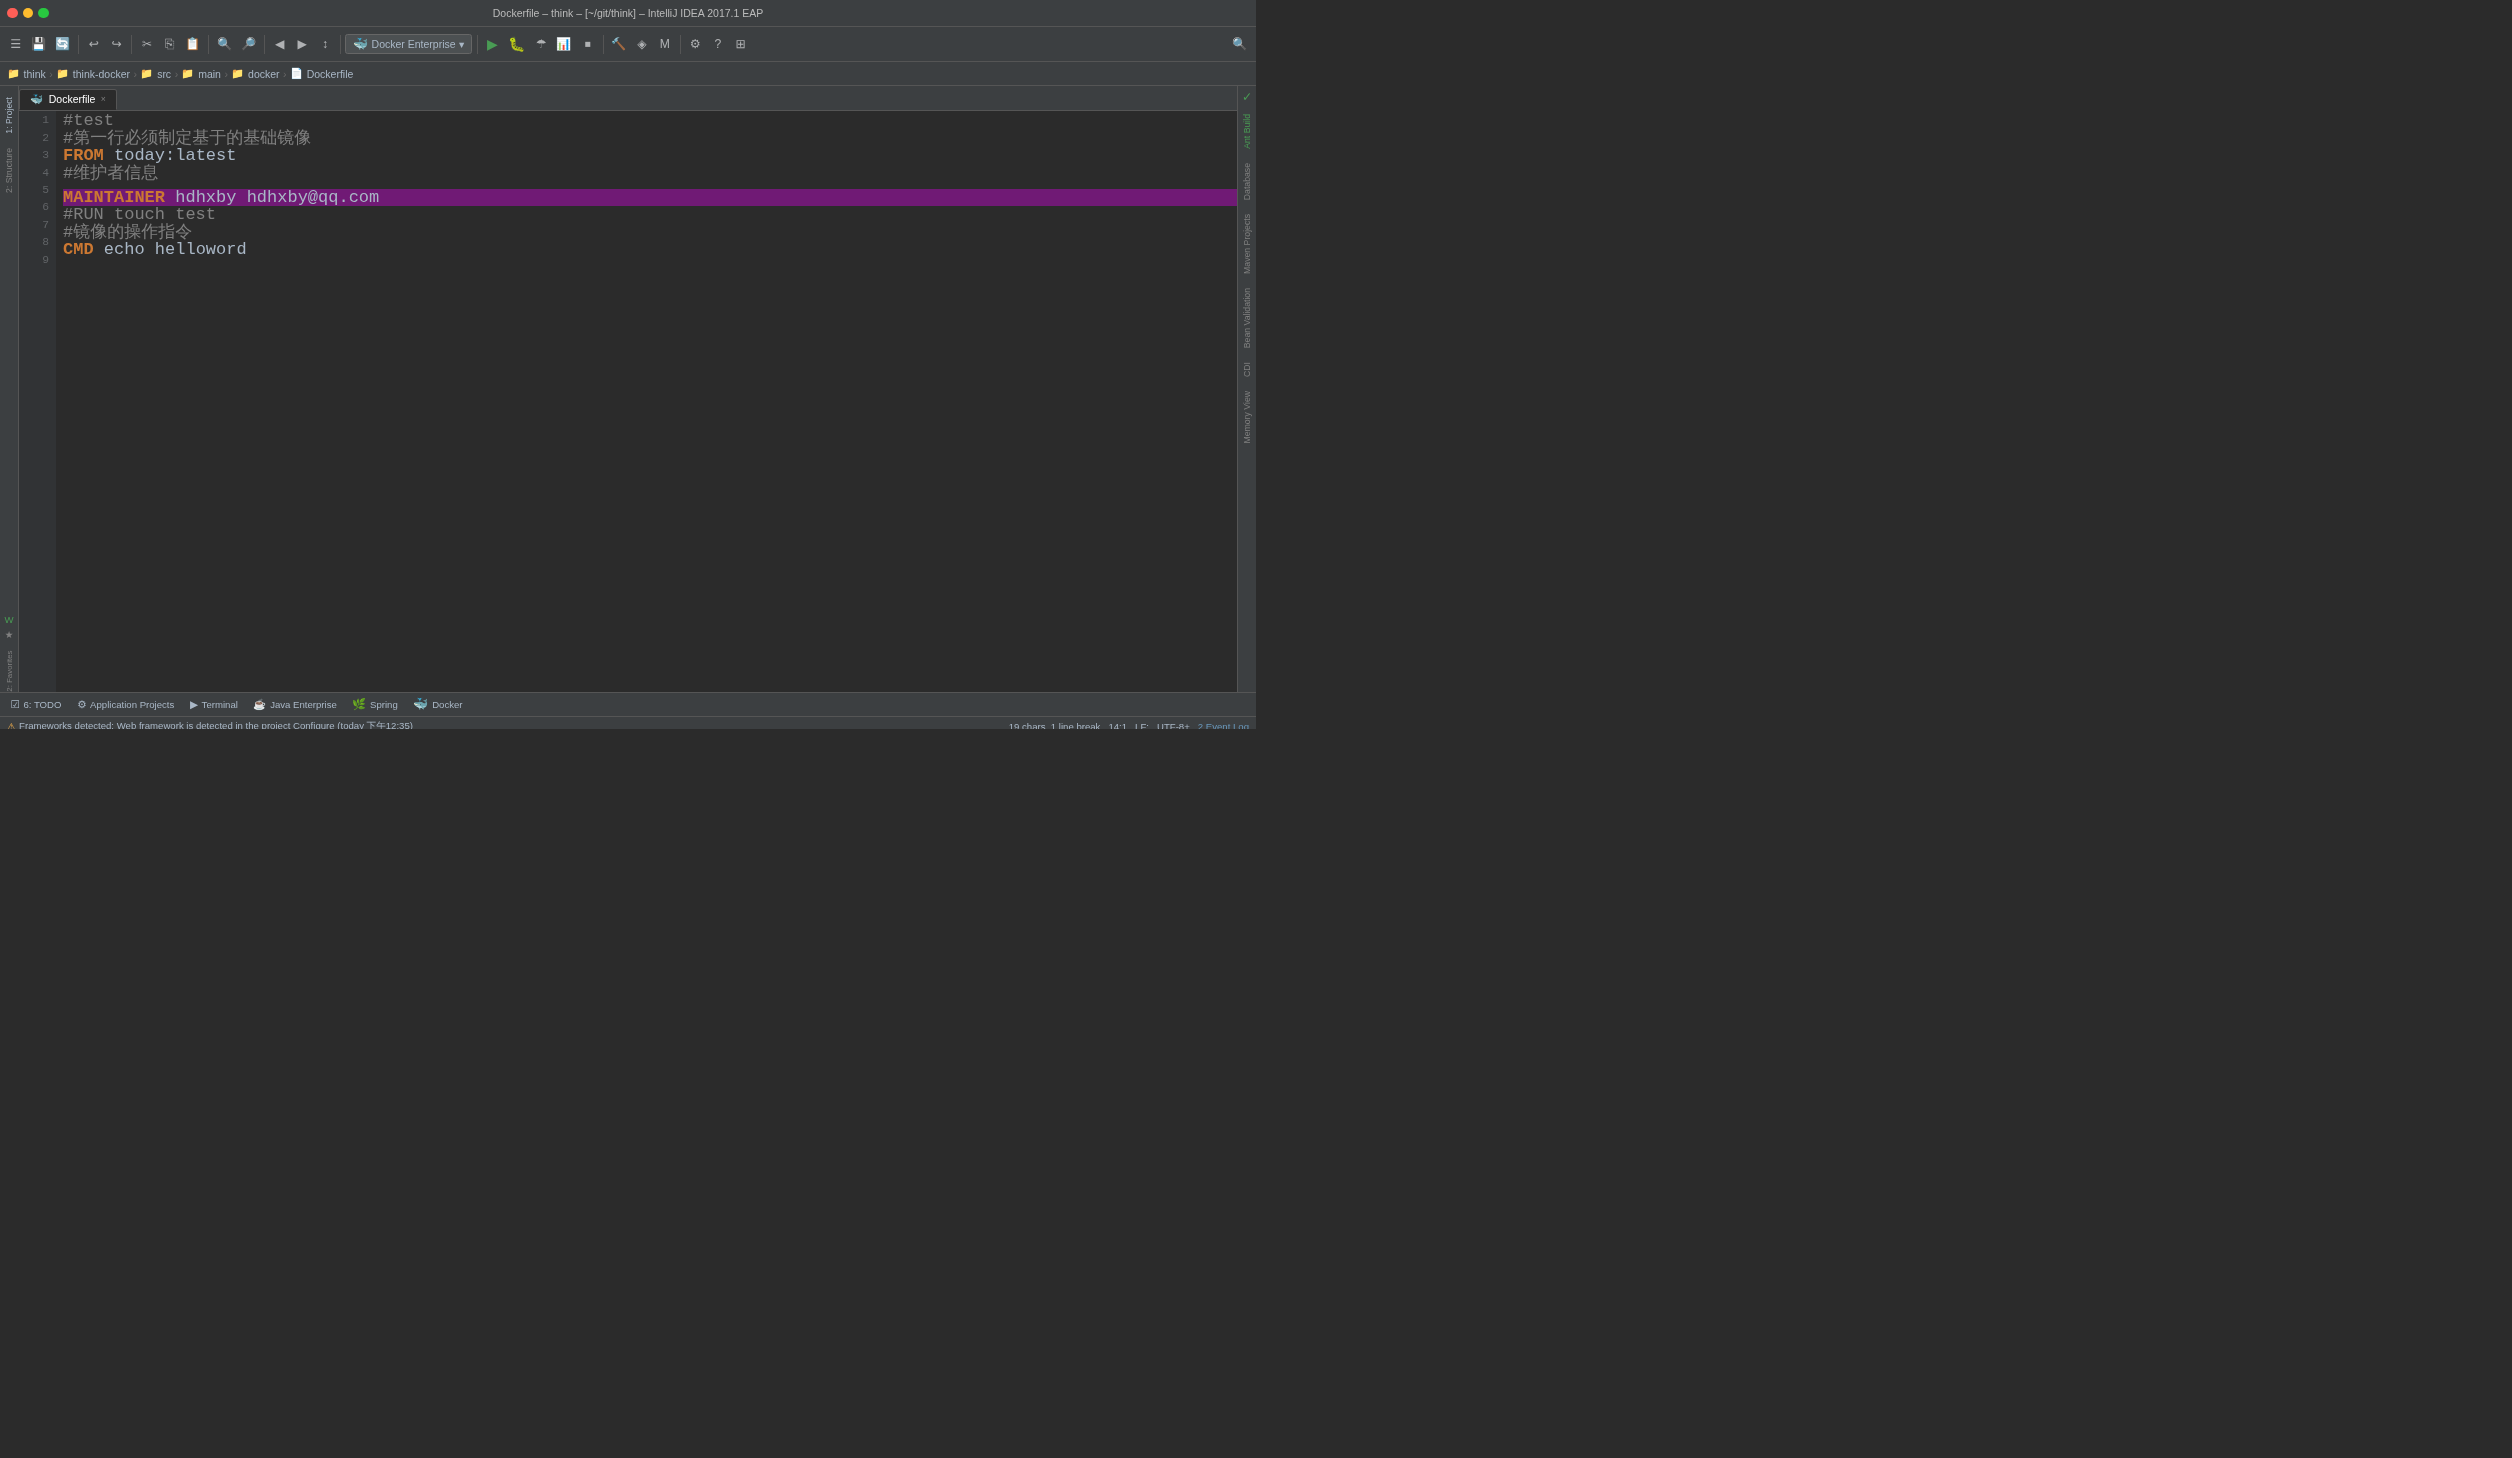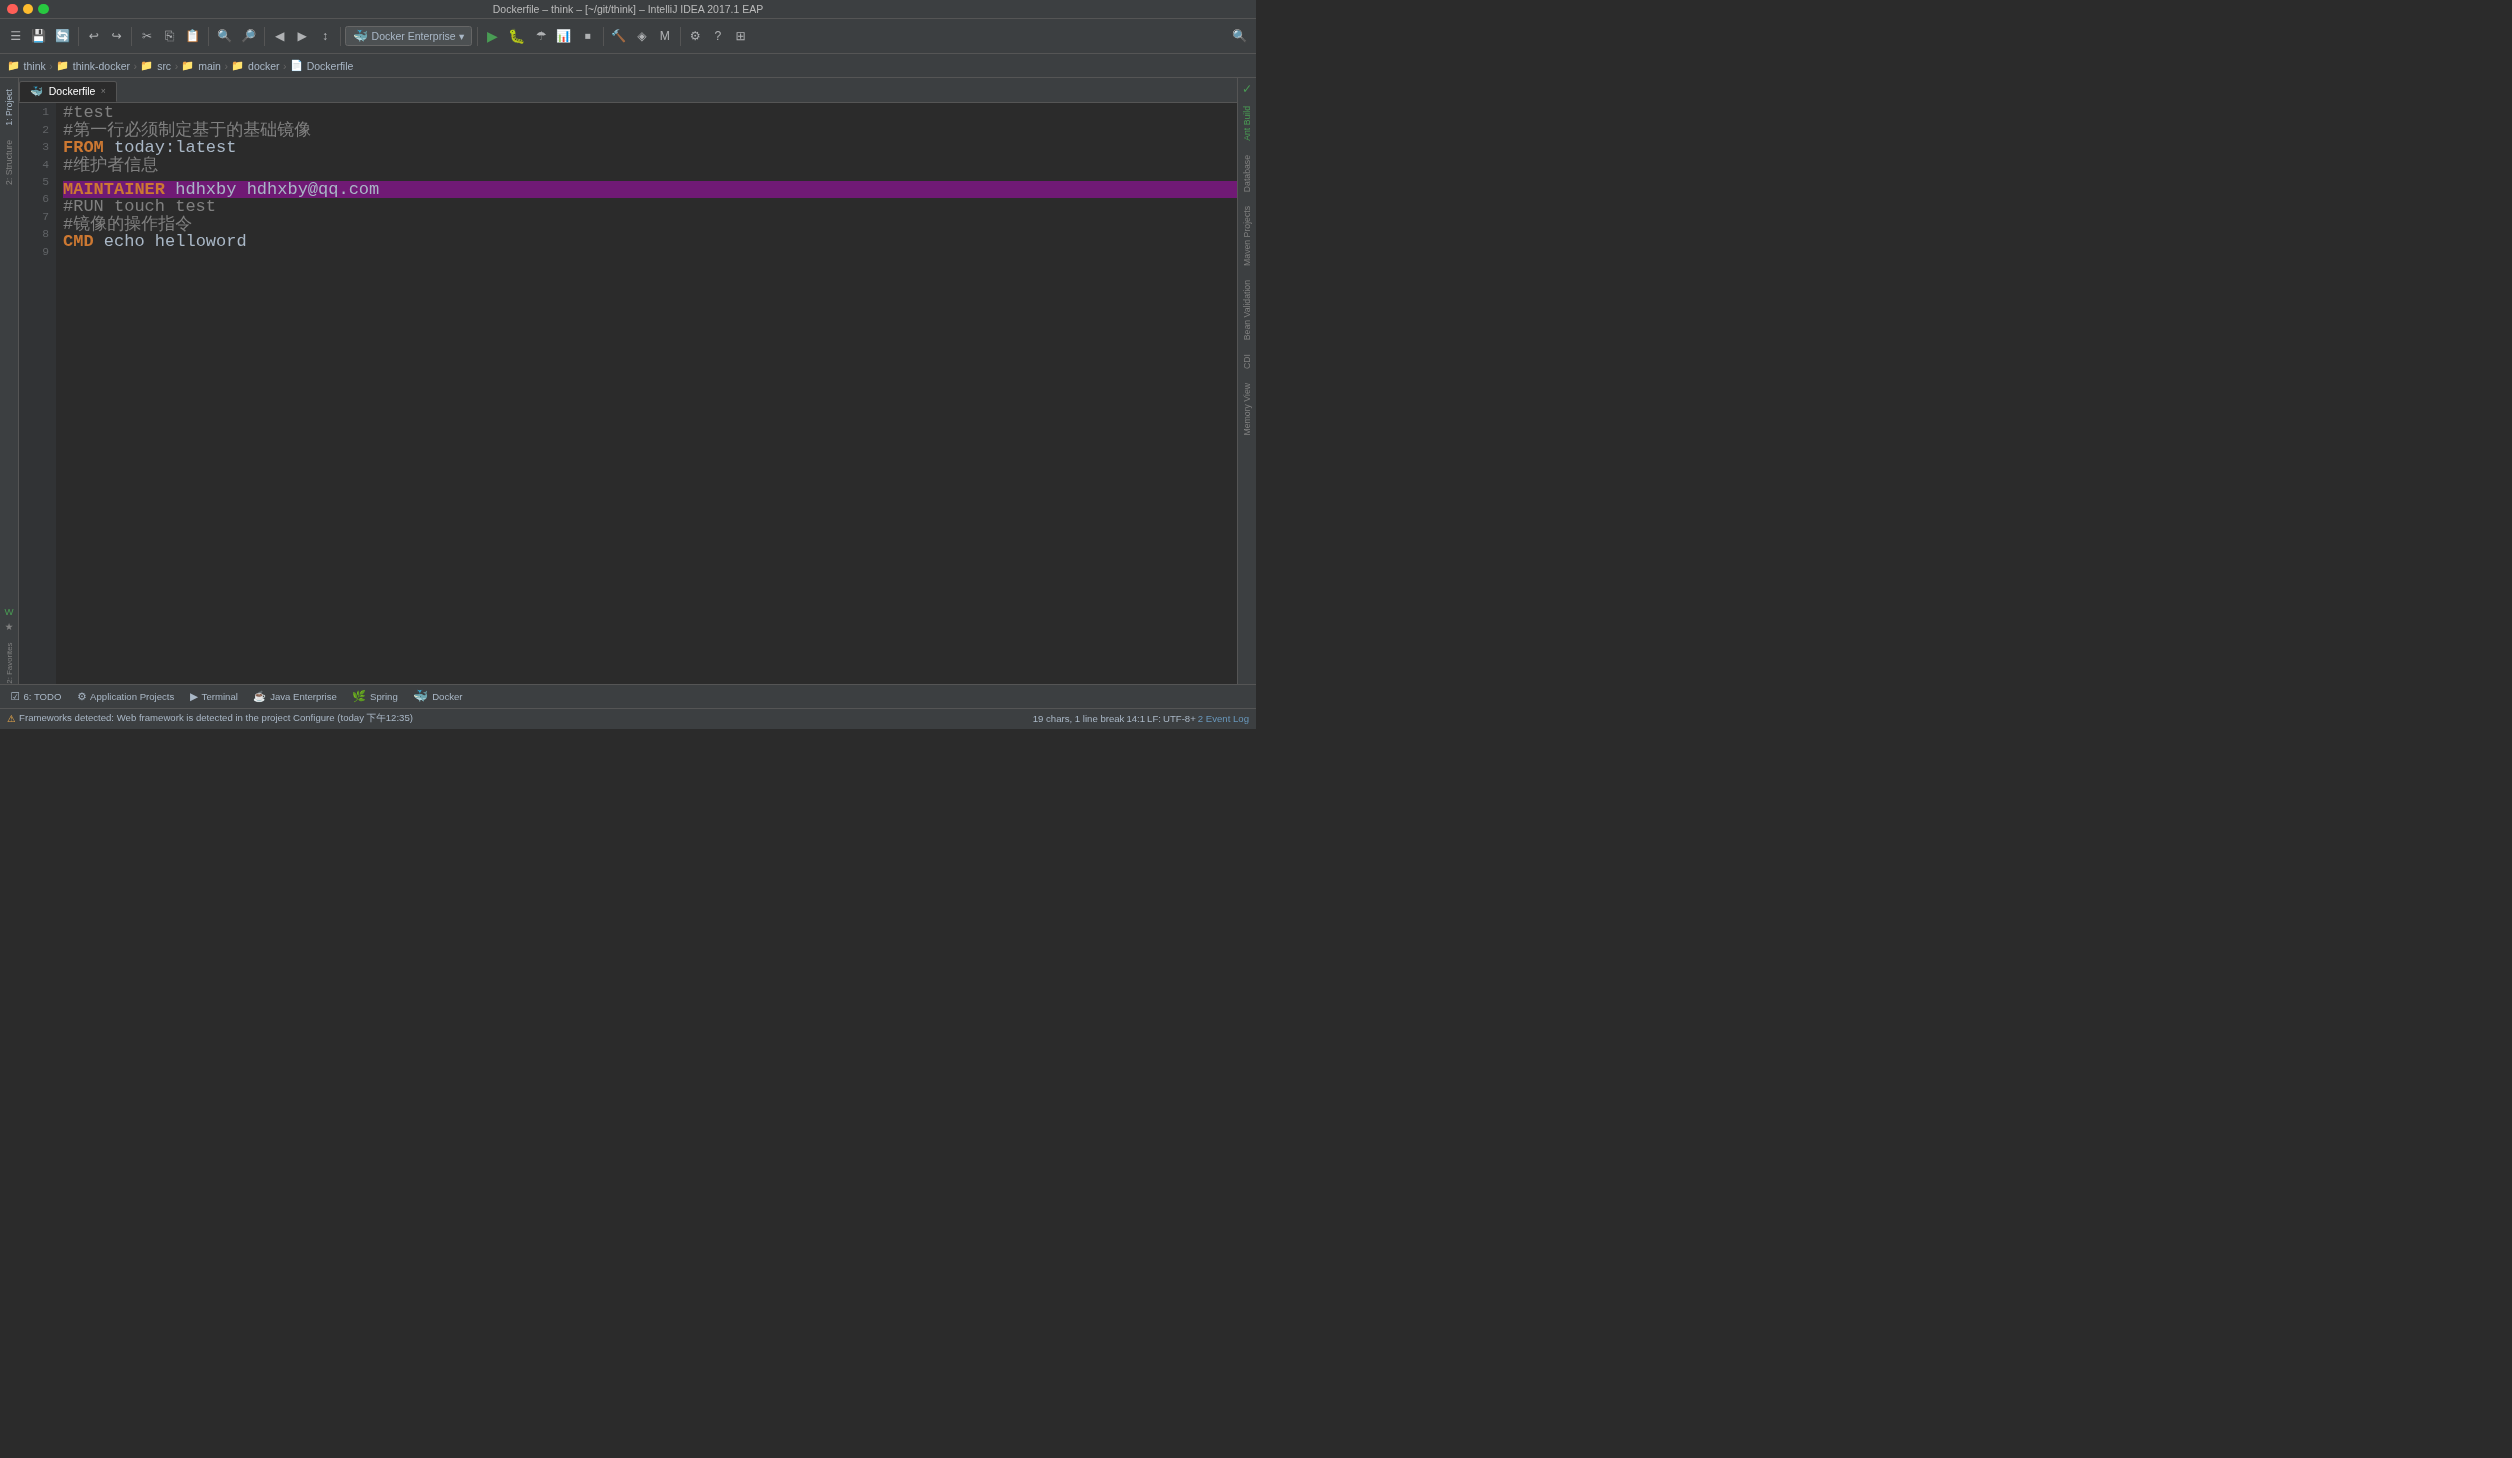--- a/index.html
+++ b/index.html
@@ -9,21 +9,21 @@
       background: #2b2b2b;
       color: #a9b7c6;
       width: 1256px;
       height: 729px;
       overflow: hidden;
       position: relative;
     }
 
     
     .titlebar {
-      height: 19px;
+      height: 27px;
       background: #3c3f41;
       display: flex;
       align-items: center;
       justify-content: center;
       position: relative;
       border-bottom: 0.9px solid #555;
     }
     .titlebar-buttons {
       position: absolute;
       left: 7px;
@@ -286,21 +286,21 @@
       background: #3c3f41;
       display: flex;
       align-items: center;
       padding: 0 7px;
       font-size: 9.6px;
       color: #a9b7c6;
       border-top: 0.9px solid #555;
       justify-content: space-between;
     }
     .status-left { display: flex; align-items: center; gap: 3.5px; }
-    .status-right { display: flex; align-items: center; gap: 2px; }
+    .status-right { display: flex; align-items: center; gap: 8px; }
     .status-warning { color: #e8a84a; }
 
     .docker-icon { color: #1d9bdb; font-size: 12.2px; }
     .spring-icon { color: #499c54; font-size: 11.3px; }
     .event-log-btn { color: #6897bb; cursor: pointer; }
 
     .toolbar-spacer { flex: 1; }
   </style>
 </head>
 <body>

